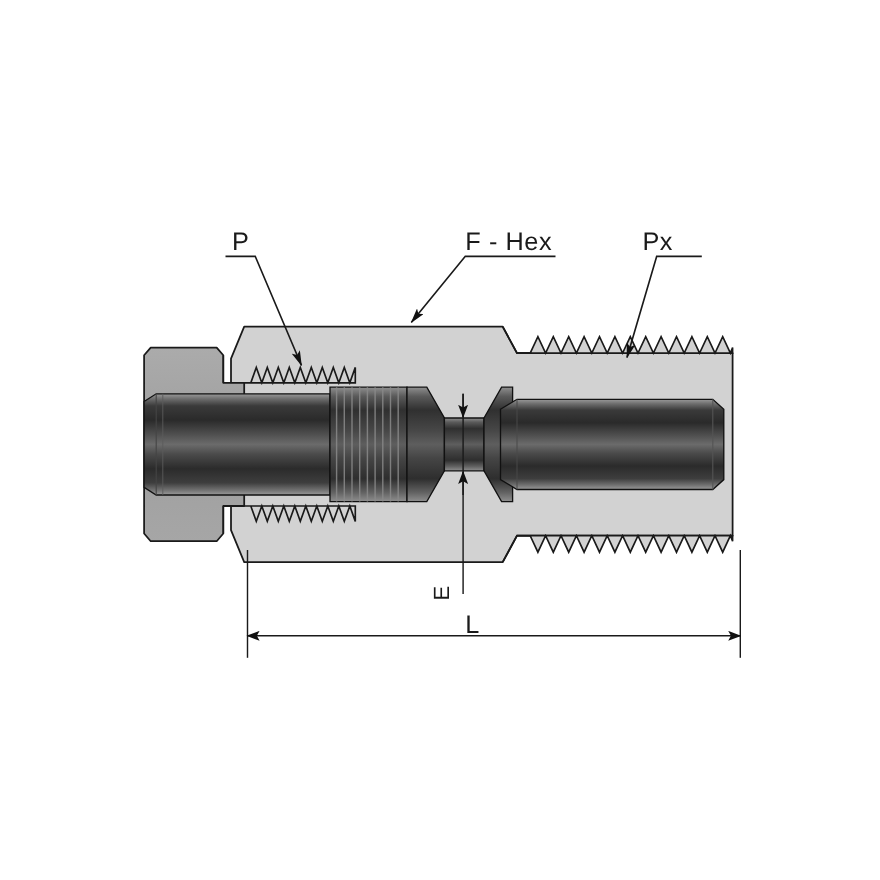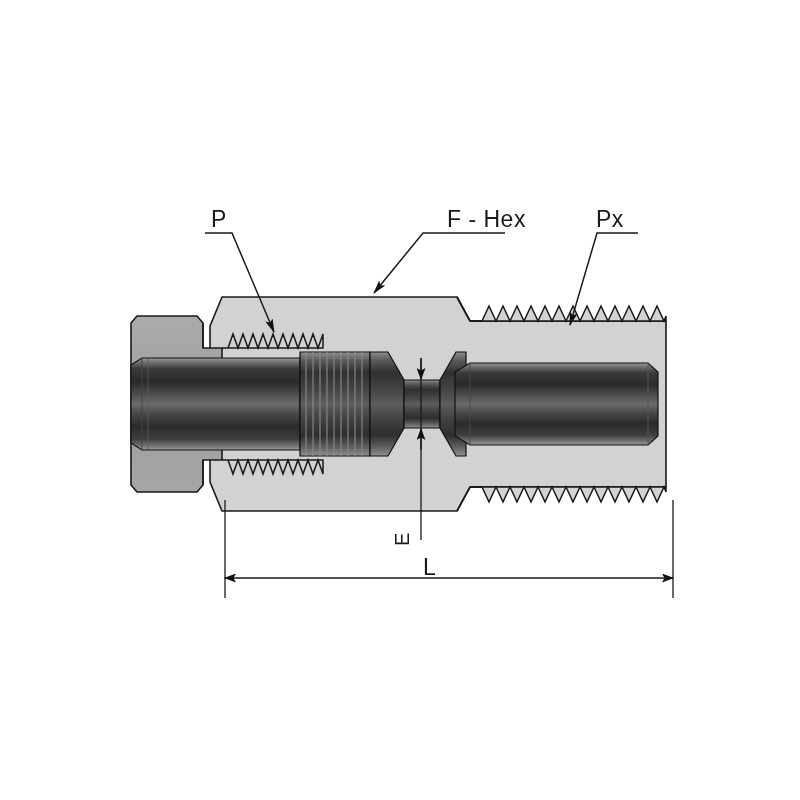--- a/index.html
+++ b/index.html
@@ -28,22 +28,22 @@
   .lbl {
     position: absolute;
     font-family: "Liberation Sans", sans-serif;
     font-size: 23px;
     color: #1a1a1a;
     letter-spacing: 0.5px;
     white-space: nowrap;
     line-height: 1;
   }
   #label-p      { left: 211px; top: 208px; }
-  #label-fhex   { left: 447px; top: 208px; }
-  #label-px     { left: 596px; top: 208px; }
+  #label-fhex   { left: 423px; top: 208px; }
+  #label-px     { left: 584px; top: 208px; }
   #label-l      { left: 423px; top: 556px; }
   #label-e      { left: 395px; top: 529px; transform: rotate(-90deg); transform-origin: 50% 50%; font-size: 20px; }
 </style>
 </head>
 <body>
 
 <div id="stage">
 
   <svg id="drawing" viewBox="0 0 800 800">
     <defs>

